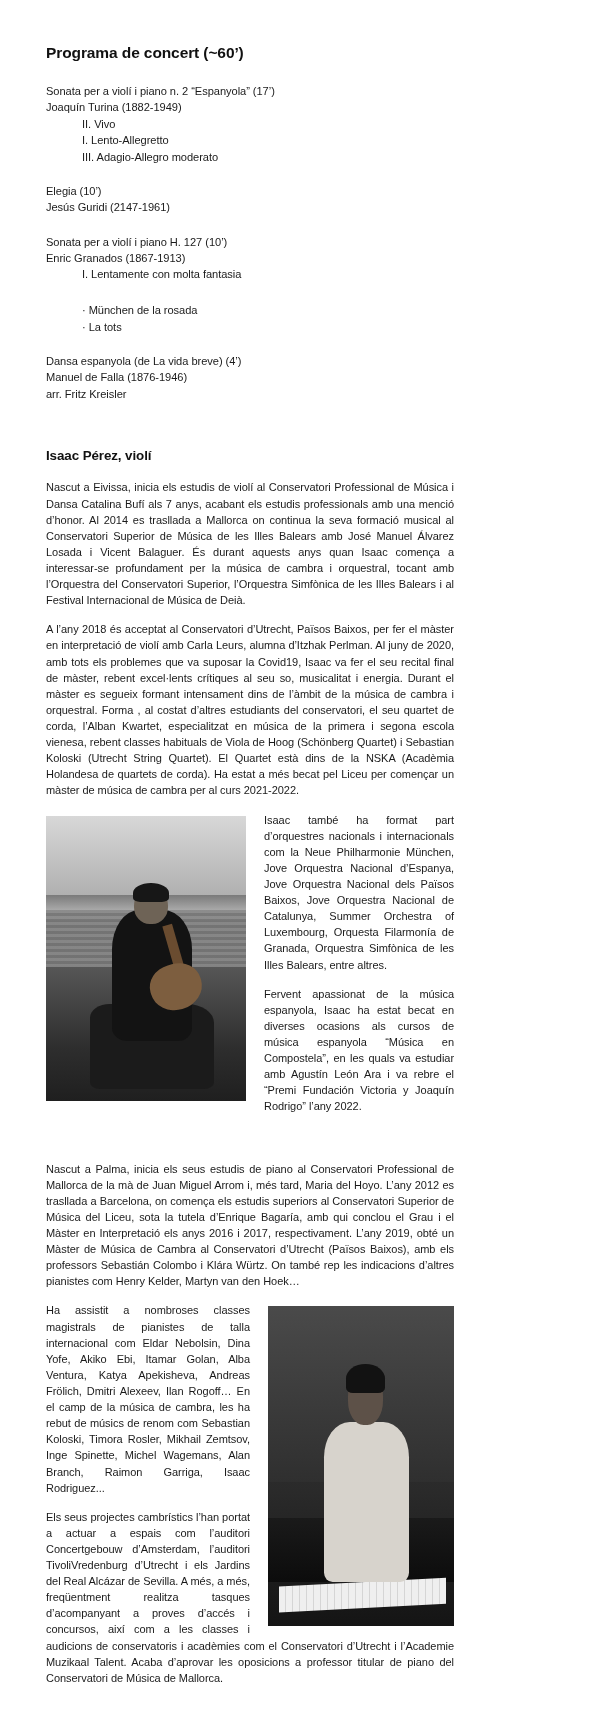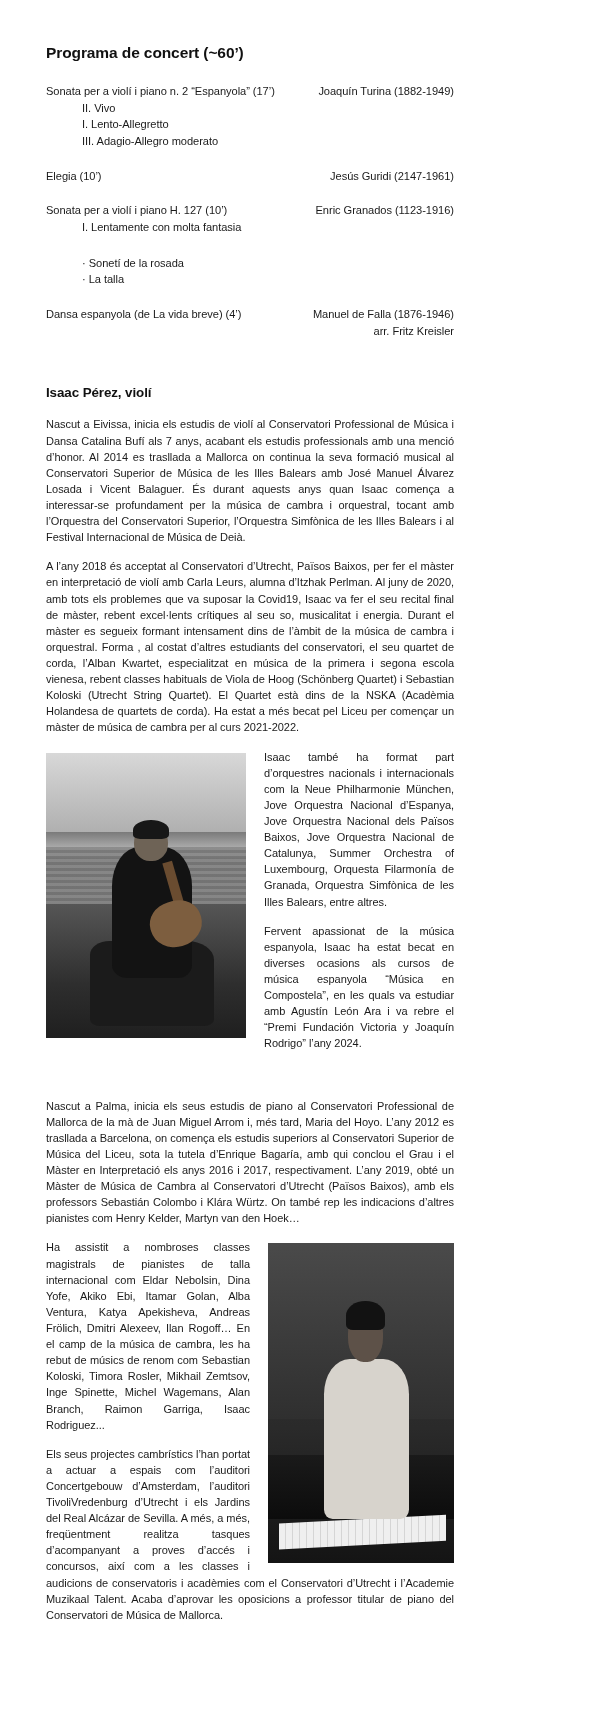--- a/index.html
+++ b/index.html
@@ -33,39 +33,39 @@
   .prog-entry {
     margin-bottom: 19px;
   }
   .prog-row {
     display: flex;
     justify-content: space-between;
     align-items: baseline;
     font-size: 11.1px;
     line-height: 1.42;
     letter-spacing: -0.05px;
+    flex-direction: column;
   }
   .prog-work {
     flex: 0 1 auto;
     padding-right: 12px;
   }
   .prog-composer {
     flex: 0 0 auto;
     text-align: center;
     white-space: nowrap;
   }
   .prog-sub {
     font-size: 11.1px;
     line-height: 1.5;
     margin-left: 36px;
     letter-spacing: -0.05px;
   }
   .prog-arranger {
     font-size: 11.1px;
-    text-align: right;
     line-height: 1.5;
     letter-spacing: -0.05px;
   }
 
   
   .bio-section {
     margin-top: 46px;
   }
   .bio-heading {
     font-size: 13.4px;
@@ -238,28 +238,28 @@
     <div class="prog-entry">
       <div class="prog-row">
         <div class="prog-work">Elegia (10’)</div>
         <div class="prog-composer">Jesús Guridi (2147-1961)</div>
       </div>
     </div>
 
     <div class="prog-entry">
       <div class="prog-row">
         <div class="prog-work">Sonata per a violí i piano H. 127 (10’)</div>
-        <div class="prog-composer">Enric Granados (1123-1916)</div>
+        <div class="prog-composer">Enric Granados (1867-1913)</div>
       </div>
       <div class="prog-sub">I. Lentamente con molta fantasia</div>
     </div>
 
     <div class="prog-entry">
-      <div class="prog-sub">· Sonetí de la rosada</div>
-      <div class="prog-sub">· La talla</div>
+      <div class="prog-sub">· München de la rosada</div>
+      <div class="prog-sub">· La tots</div>
     </div>
 
     <div class="prog-entry">
       <div class="prog-row">
         <div class="prog-work">Dansa espanyola (de La vida breve) (4’)</div>
         <div class="prog-composer">Manuel de Falla (1876-1946)</div>
       </div>
       <div class="prog-arranger">arr. Fritz Kreisler</div>
     </div>
   </section>
@@ -277,21 +277,21 @@
       <div class="ground"></div>
       <div class="legs"></div>
       <div class="torso"></div>
       <div class="violin-neck"></div>
       <div class="violin-body"></div>
       <div class="head"></div>
       <div class="hair"></div>
     </div>
 
     <p class="bio-p">Isaac també ha format part d’orquestres nacionals i internacionals com la Neue Philharmonie München, Jove Orquestra Nacional d’Espanya, Jove Orquestra Nacional dels Països Baixos, Jove Orquestra Nacional de Catalunya, Summer Orchestra of Luxembourg, Orquesta Filarmonía de Granada, Orquestra Simfònica de les Illes Balears, entre altres.</p>
-    <p class="bio-p">Fervent apassionat de la música espanyola, Isaac ha estat becat en diverses ocasions als cursos de música espanyola “Música en Compostela”, en les quals va estudiar amb Agustín León Ara i va rebre el “Premi Fundación Victoria y Joaquín Rodrigo” l’any 2024.</p>
+    <p class="bio-p">Fervent apassionat de la música espanyola, Isaac ha estat becat en diverses ocasions als cursos de música espanyola “Música en Compostela”, en les quals va estudiar amb Agustín León Ara i va rebre el “Premi Fundación Victoria y Joaquín Rodrigo” l’any 2022.</p>
   </section>
 
   <section class="bio-section clearfix">
 
     <p class="bio-p">Nascut a Palma, inicia els seus estudis de piano al Conservatori Professional de Mallorca de la mà de Juan Miguel Arrom i, més tard, Maria del Hoyo. L’any 2012 es trasllada a Barcelona, on comença els estudis superiors al Conservatori Superior de Música del Liceu, sota la tutela d’Enrique Bagaría, amb qui conclou el Grau i el Màster en Interpretació els anys 2016 i 2017, respectivament. L’any 2019, obté un Màster de Música de Cambra al Conservatori d’Utrecht (Països Baixos), amb els professors Sebastián Colombo i Klára Würtz. On també rep les indicacions d’altres pianistes com Henry Kelder, Martyn van den Hoek…</p>
 
     <div class="photo photo-right ph-piano">
       <div class="backwall"></div>
       <div class="pianotop"></div>
       <div class="keys"></div>

